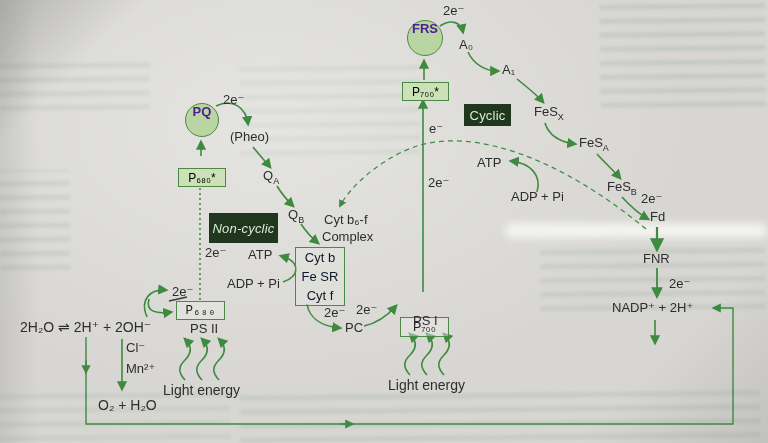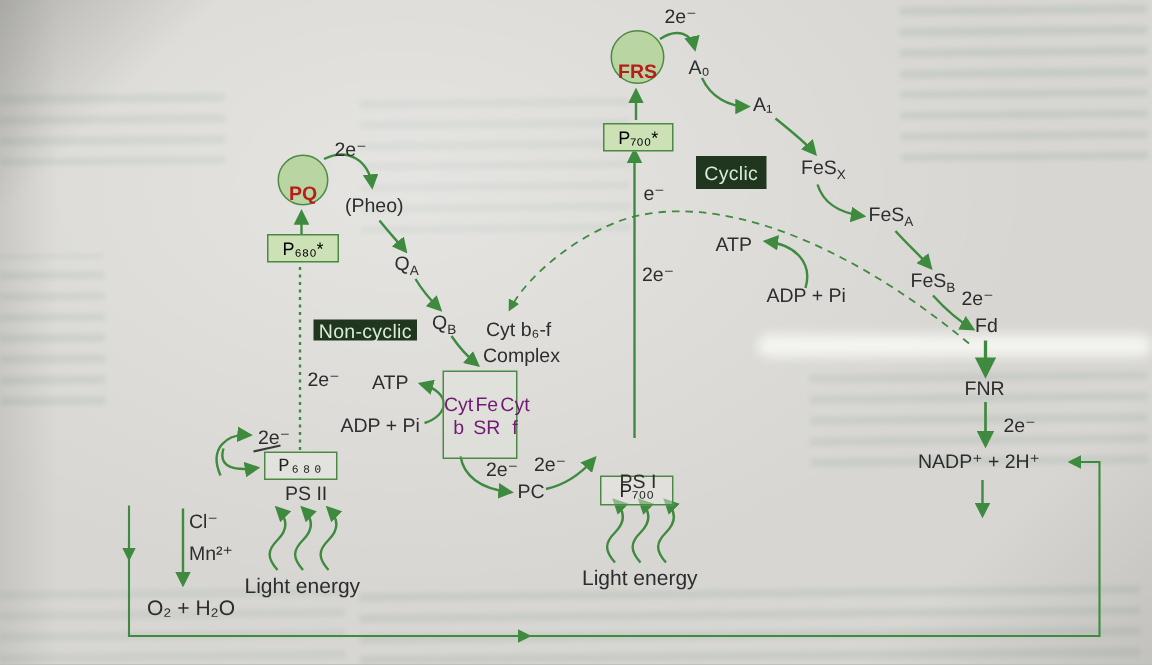--- a/index.html
+++ b/index.html
@@ -10,29 +10,29 @@
     linear-gradient(315deg, rgba(120,120,116,0.22) 0%, rgba(120,120,116,0) 16%),
     linear-gradient(to right, rgba(120,120,116,0.18) 0%, rgba(120,120,116,0) 5%),
     radial-gradient(ellipse at 35% 28%, rgba(255,255,255,0.35), rgba(255,255,255,0) 60%);}
   .crease{position:absolute;left:505px;top:223px;width:263px;height:15px;border-radius:8px;
     background:rgba(246,246,243,0.9);filter:blur(4px);}
   .bleed{position:absolute;filter:blur(1.8px);opacity:.45;transform:rotate(-0.6deg);
     background:repeating-linear-gradient(0deg, rgba(85,125,108,0.30) 0 5px, rgba(85,125,108,0) 5px 14px);}
   .lbl{position:absolute;font-size:13px;color:#2d2d2d;white-space:nowrap;line-height:1.15;}
   .lbl sub{font-size:9px;}
   .circle-node{position:absolute;border-radius:50%;background:#b9d5a1;border:1.6px solid #4b8a45;
-    display:flex;align-items:flex-end;justify-content:center;font-size:13px;font-weight:bold;color:#b91c1c;}
+    display:flex;align-items:flex-start;justify-content:center;font-size:13px;font-weight:bold;color:#4c1d95;}
   .star-box{position:absolute;background:#cde1b6;border:1.4px solid #4b8a45;
     display:flex;align-items:center;justify-content:center;font-size:12px;color:#000000;}
   .plain-box{position:absolute;background:rgba(236,236,230,0.45);border:1.4px solid #4b8a45;
     display:flex;align-items:center;justify-content:center;font-size:12.5px;color:#222;}
   .badge{position:absolute;background:#20361f;color:#dbebd4;display:flex;align-items:center;
     justify-content:center;font-size:13px;letter-spacing:.2px;}
   .cyt-box{position:absolute;border:1.5px solid #4b8a45;background:rgba(230,232,224,0.35);
-    font-size:13px;color:#701a75;text-align:center;display:flex;flex-direction:row;
+    font-size:13px;color:#0f172a;text-align:center;display:flex;flex-direction:column;
     justify-content:space-around;align-items:center;}
   .ellipse-node{position:absolute;border-radius:50%;background:#c2dbad;border:1.6px solid #4b8a45;
     display:flex;flex-direction:column;align-items:center;justify-content:center;
     font-size:13px;font-weight:bold;color:#17301b;line-height:1.25;}
   svg{position:absolute;left:0;top:0;}
 </style>
 </head>
 <body>
 
 <div id="stage">
@@ -102,33 +102,33 @@
 
   <div class="circle-node" style="left:407px;top:20px;width:34px;height:34px;">
     <span>FRS</span>
   </div>
   <div class="circle-node" style="left:185px;top:103px;width:32px;height:32px;">
     <span>PQ</span>
   </div>
   <div class="star-box" style="left:402px;top:82px;width:45px;height:17px;">
     <span>P₇₀₀*</span>
   </div>
-  <div class="star-box" style="left:178px;top:156px;width:46px;height:17px;">
+  <div class="star-box" style="left:178px;top:168px;width:46px;height:17px;">
     <span>P₆₈₀*</span>
   </div>
   <div class="plain-box" style="left:176px;top:301px;width:47px;height:17px;font-family:Liberation Mono, monospace;">
     <span>P₆₈₀</span>
   </div>
   <div class="plain-box" style="left:400px;top:293px;width:47px;height:18px;margin-top:24px;">
     <span>P₇₀₀</span>
   </div>
   <div class="badge" style="left:464px;top:104px;width:47px;height:22px;">
     <span>Cyclic</span>
   </div>
-  <div class="badge" style="left:209px;top:213px;width:69px;height:14px;">
+  <div class="badge" style="left:209px;top:213px;width:69px;height:30px;font-style:italic;">
     <span>Non-cyclic</span>
   </div>
   <div class="cyt-box" style="left:295px;top:247px;width:48px;height:57px;">
     <span>Cyt b</span>
     <span>Fe SR</span>
     <span>Cyt f</span>
   </div>
 
   <div class="lbl" style="left:443px;top:4px;">2e⁻</div>
   <div class="lbl" style="left:459px;top:38px;">A₀</div>
@@ -163,19 +163,20 @@
   <div class="lbl" style="left:322px;top:230px;">Complex</div>
   <div class="lbl" style="left:205px;top:246px;">2e⁻</div>
   <div class="lbl" style="left:248px;top:248px;">ATP</div>
   <div class="lbl" style="left:227px;top:277px;">ADP + Pi</div>
   <div class="lbl" style="left:324px;top:306px;">2e⁻</div>
   <div class="lbl" style="left:356px;top:303px;">2e⁻</div>
   <div class="lbl" style="left:345px;top:321px;">PC</div>
   <div class="lbl" style="left:413px;top:314px;">PS I</div>
   <div class="lbl" style="left:190px;top:322px;">PS II</div>
   <div class="lbl" style="left:172px;top:285px;">2e⁻</div>
+  <div class="lbl" style="left:20px;top:319px;font-size:14px;">2H₂O ⇌ 2H⁺ + 2OH⁻</div>
   <div class="lbl" style="left:126px;top:341px;">Cl⁻</div>
   <div class="lbl" style="left:126px;top:362px;">Mn²⁺</div>
   <div class="lbl" style="left:98px;top:397px;font-size:14px;">O₂ + H₂O</div>
   <div class="lbl" style="left:163px;top:382px;font-size:14px;">Light energy</div>
   <div class="lbl" style="left:388px;top:377px;font-size:14px;">Light energy</div>
 
 </div>
 
 </body></html>

